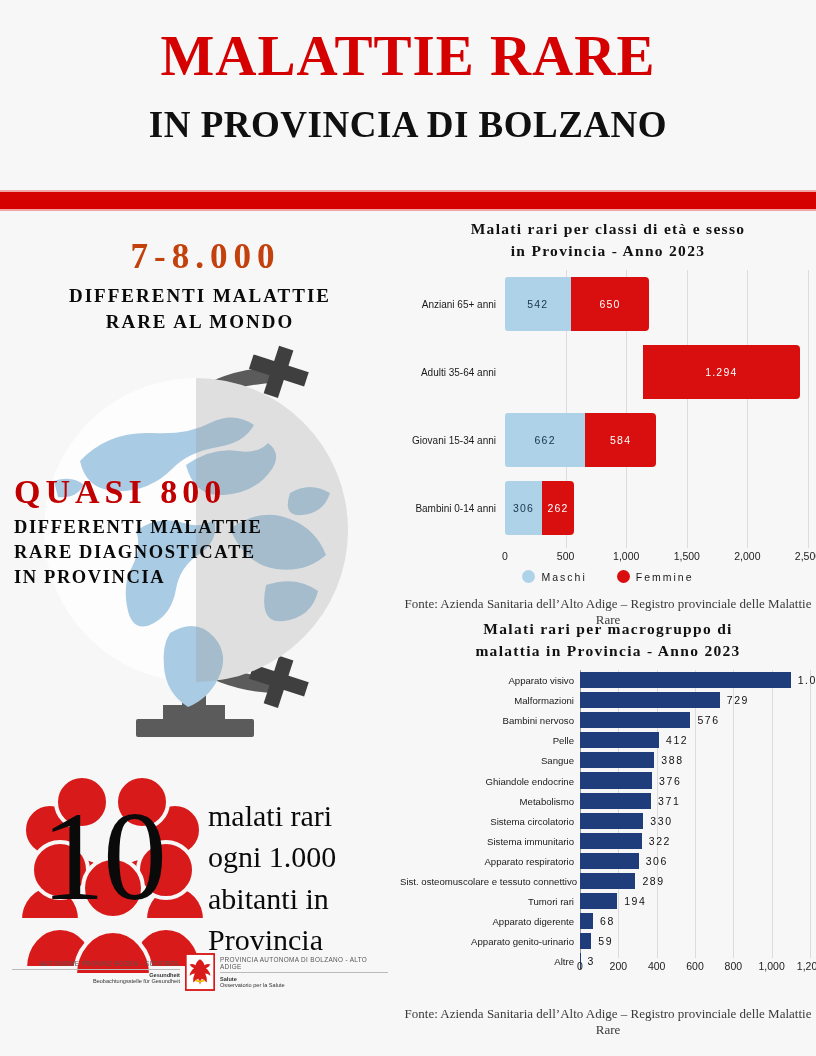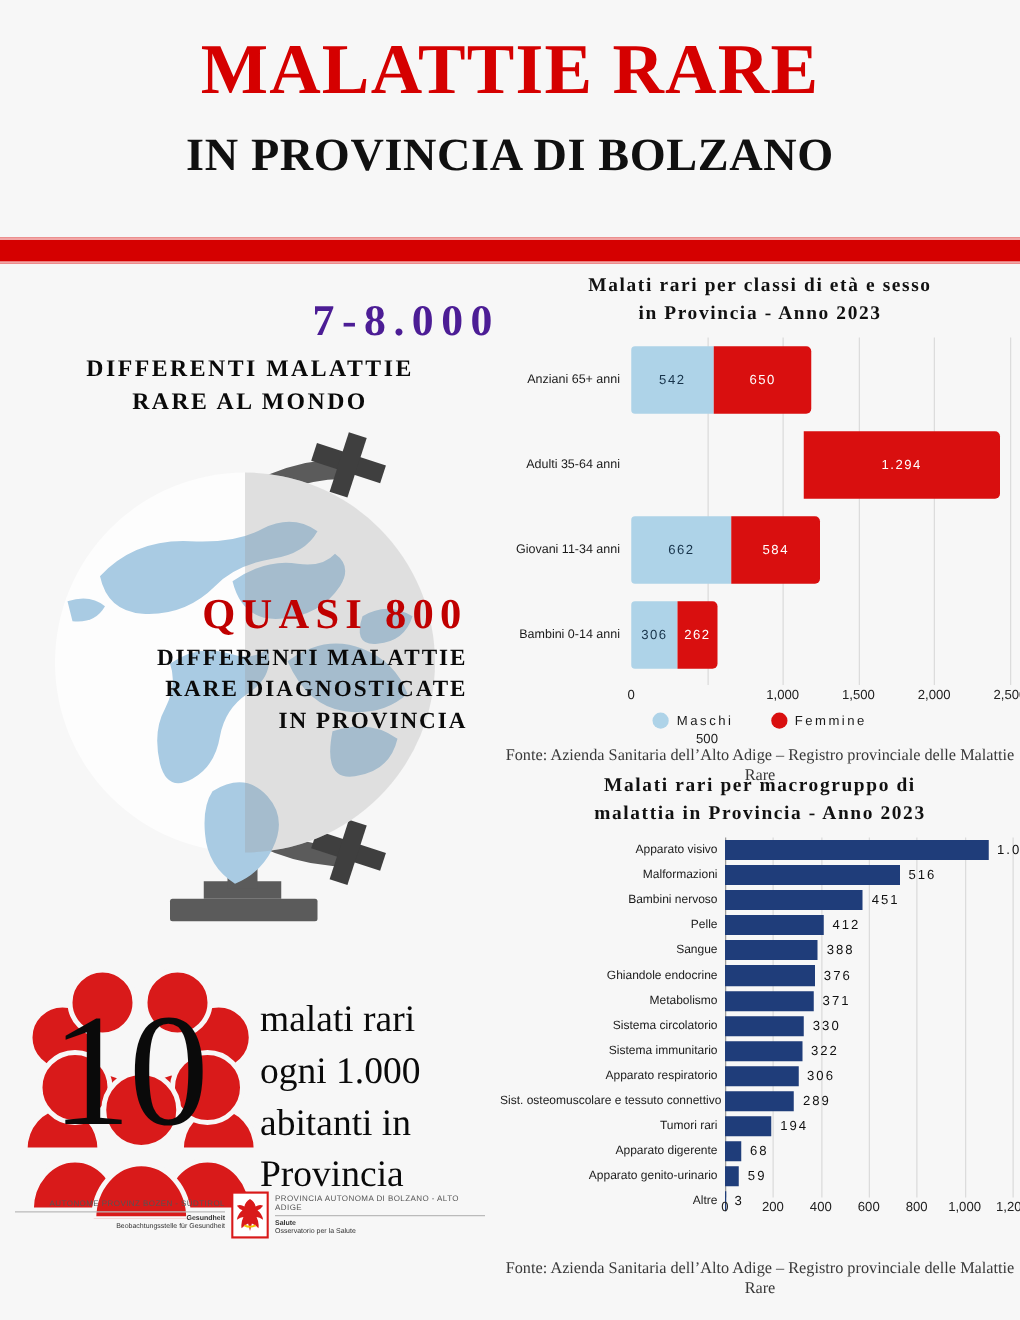--- a/index.html
+++ b/index.html
@@ -57,25 +57,25 @@
   }
 
   
   .left-col {
     position: absolute;
     top: 215px; left: 0;
     width: 400px; height: 790px;
   }
   .stat-number {
     font-family: "Liberation Serif", serif;
-    color: #4c1d95;
+    color: #c2410c;
     font-size: 35px;
     font-weight: 700;
     letter-spacing: 6px;
-    text-align: right;
+    text-align: center;
     margin-top: 22px;
     padding-left: 11px;
   }
   .stat-caption {
     font-family: "Liberation Serif", serif;
     color: #0a0a0a;
     font-size: 19px;
     font-weight: 700;
     letter-spacing: 2px;
     text-align: center;
@@ -88,21 +88,21 @@
     position: absolute;
     top: 118px; left: 18px;
     width: 355px; height: 420px;
   }
   .globe-svg { display: block; }
 
   .globe-text {
     position: absolute;
     top: 258px; left: 14px;
     width: 360px;
-    text-align: right;
+    text-align: left;
     z-index: 5;
   }
   .globe-number {
     font-family: "Liberation Serif", serif;
     color: #c00000;
     font-size: 34px;
     font-weight: 700;
     letter-spacing: 5px;
   }
   .globe-caption {
@@ -505,37 +505,37 @@
               <div class="bar-seg bar-female" style="left: 21.68%; width: 26%;">650</div>
             </div>
           </div>
           <div class="c1-row">
             <div class="c1-label">Adulti 35-64 anni</div>
             <div class="c1-bars">
               <div class="bar-seg bar-female" style="left: 45.52%; width: 51.76%;">1.294</div>
             </div>
           </div>
           <div class="c1-row">
-            <div class="c1-label">Giovani 11-34 anni</div>
+            <div class="c1-label">Giovani 15-34 anni</div>
             <div class="c1-bars">
               <div class="bar-seg bar-male" style="left: 0%; width: 26.48%;">662</div>
               <div class="bar-seg bar-female" style="left: 26.48%; width: 23.36%;">584</div>
             </div>
           </div>
           <div class="c1-row">
             <div class="c1-label">Bambini 0-14 anni</div>
             <div class="c1-bars">
               <div class="bar-seg bar-male" style="left: 0%; width: 12.24%;">306</div>
               <div class="bar-seg bar-female" style="left: 12.24%; width: 10.48%;">262</div>
             </div>
           </div>
         </div>
       <div class="c1-axis" id="c1axis">
           <div class="tick" style="left: 0%;">0</div>
-          <div class="tick" style="left: 20%; margin-top: 35px;">500</div>
+          <div class="tick" style="left: 20%;">500</div>
           <div class="tick" style="left: 40%;">1,000</div>
           <div class="tick" style="left: 60%;">1,500</div>
           <div class="tick" style="left: 80%;">2,000</div>
           <div class="tick" style="left: 100%;">2,500</div>
         </div>
       <div class="legend" id="c1legend">
           <div class="legend-item">
             <span class="legend-dot" style="background: rgb(174, 211, 232);"></span>
             <span>Maschi</span>
           </div>
@@ -566,28 +566,28 @@
             <div class="c2-label">Apparato visivo</div>
             <div class="c2-bars">
               <div class="bar-blue" style="width: 91.5833%; background: rgb(31, 61, 122);"></div>
               <div class="c2-value" style="left: calc(91.5833% + 7px);">1.099</div>
             </div>
           </div>
           <div class="c2-row">
             <div class="c2-label">Malformazioni</div>
             <div class="c2-bars">
               <div class="bar-blue" style="width: 60.75%; background: rgb(31, 61, 122);"></div>
-              <div class="c2-value" style="left: calc(60.75% + 7px);">516</div>
+              <div class="c2-value" style="left: calc(60.75% + 7px);">729</div>
             </div>
           </div>
           <div class="c2-row">
             <div class="c2-label">Bambini nervoso</div>
             <div class="c2-bars">
               <div class="bar-blue" style="width: 48%; background: rgb(31, 61, 122);"></div>
-              <div class="c2-value" style="left: calc(48% + 7px);">451</div>
+              <div class="c2-value" style="left: calc(48% + 7px);">576</div>
             </div>
           </div>
           <div class="c2-row">
             <div class="c2-label">Pelle</div>
             <div class="c2-bars">
               <div class="bar-blue" style="width: 34.3333%; background: rgb(31, 61, 122);"></div>
               <div class="c2-value" style="left: calc(34.3333% + 7px);">412</div>
             </div>
           </div>
           <div class="c2-row">

